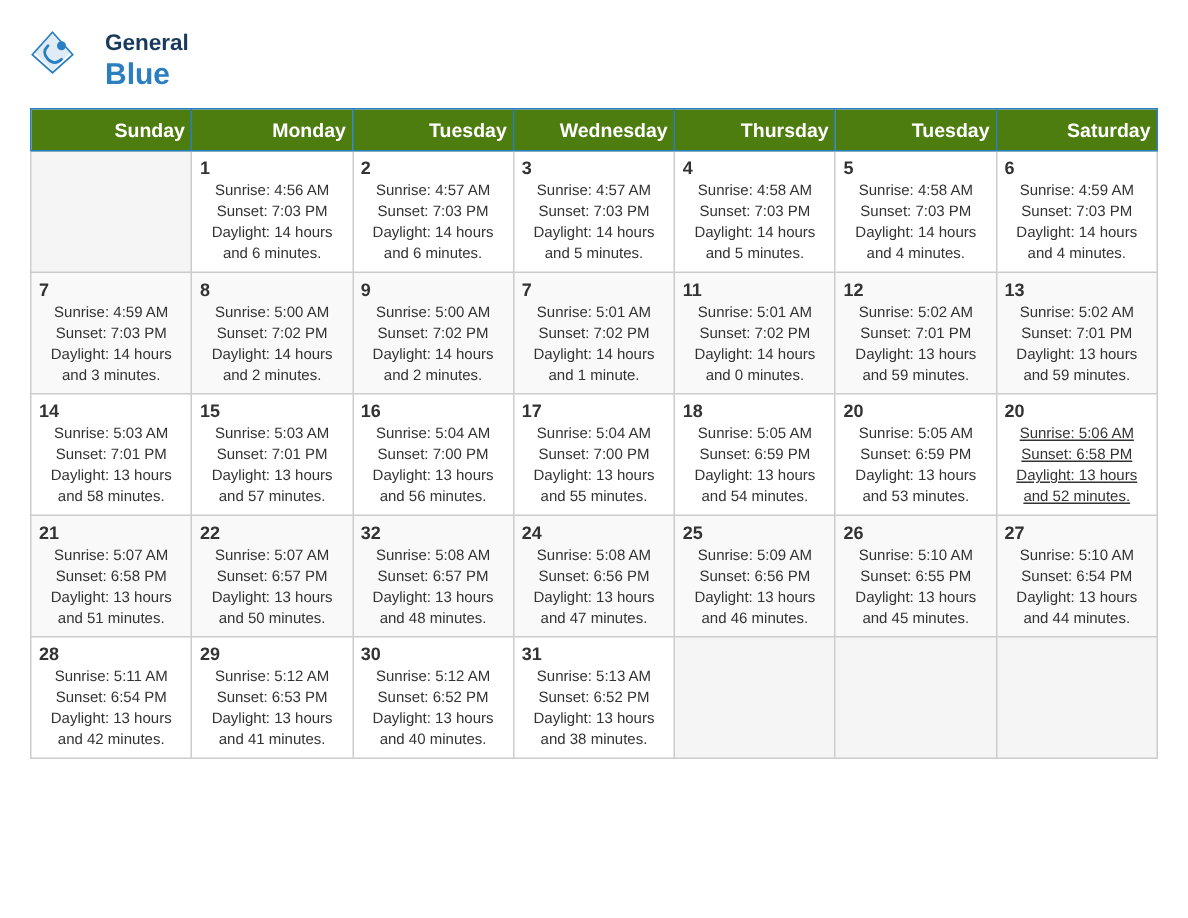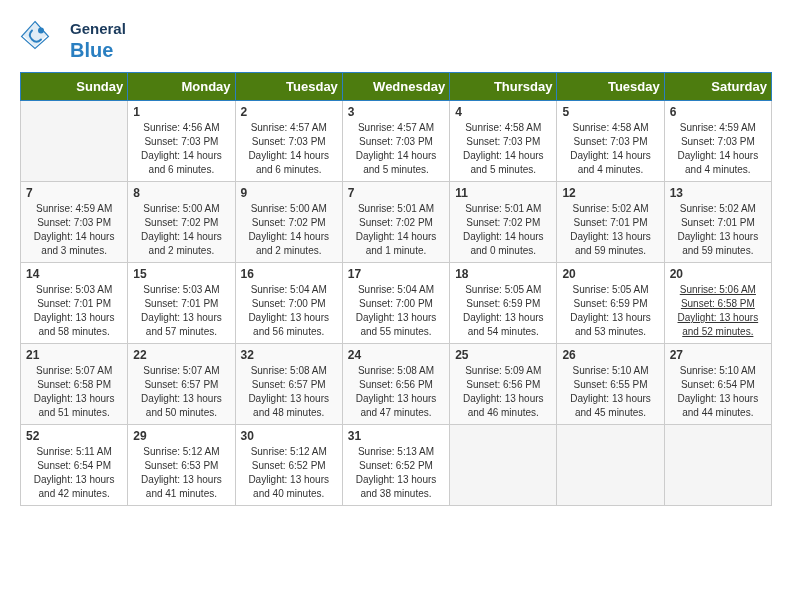--- a/index.html
+++ b/index.html
@@ -311,21 +311,21 @@
         <td>
           <span class="day-num">27</span>
           <div class="cell-text" style="white-space: pre-line;">Sunrise: 5:10 AM
 Sunset: 6:54 PM
 Daylight: 13 hours
 and 44 minutes.</div>
         </td>
       </tr>
       <tr>
         <td>
-          <span class="day-num">52</span>
+          <span class="day-num">28</span>
           <div class="cell-text" style="white-space: pre-line;">Sunrise: 5:11 AM
 Sunset: 6:54 PM
 Daylight: 13 hours
 and 42 minutes.</div>
         </td>
         <td>
           <span class="day-num">29</span>
           <div class="cell-text" style="white-space: pre-line;">Sunrise: 5:12 AM
 Sunset: 6:53 PM
 Daylight: 13 hours

